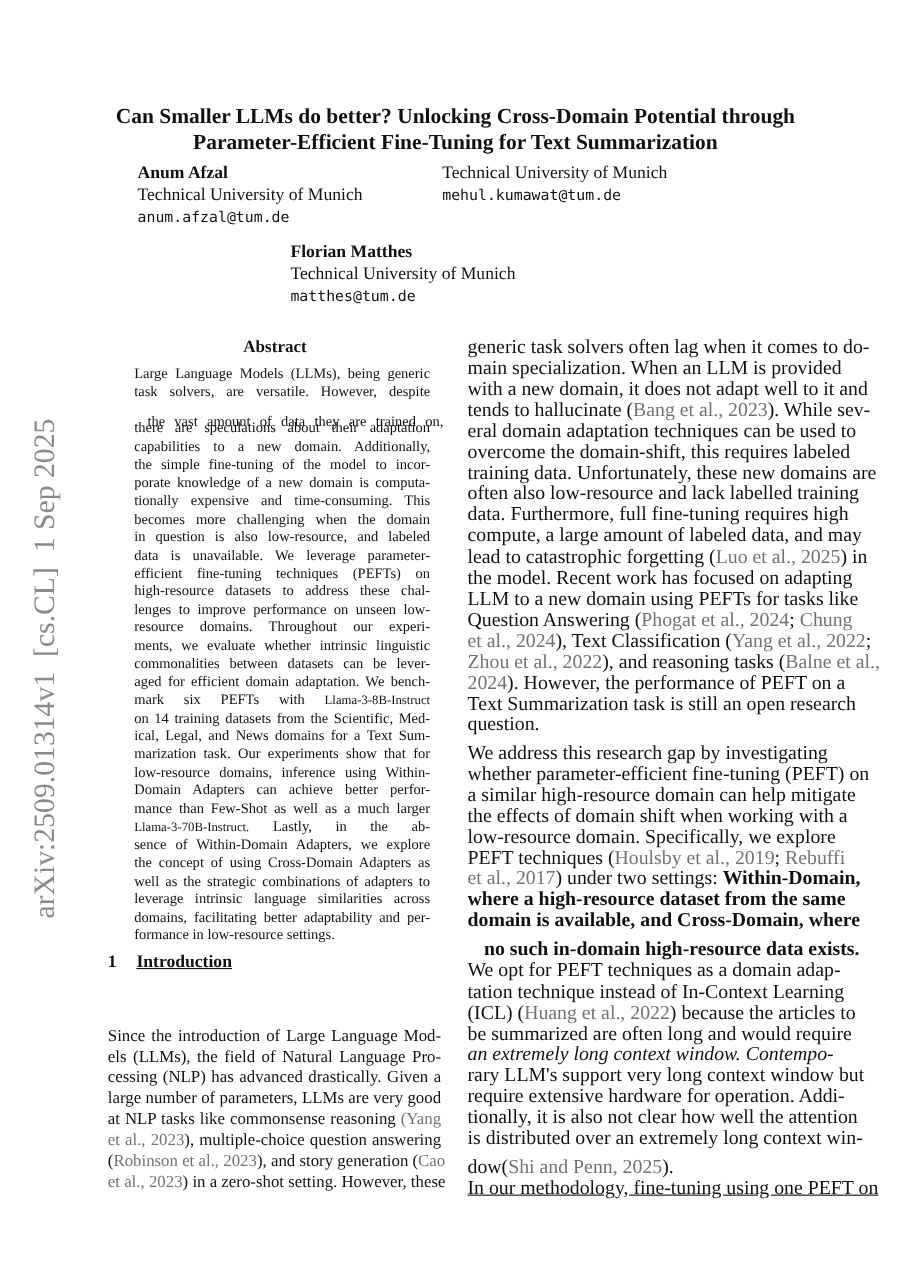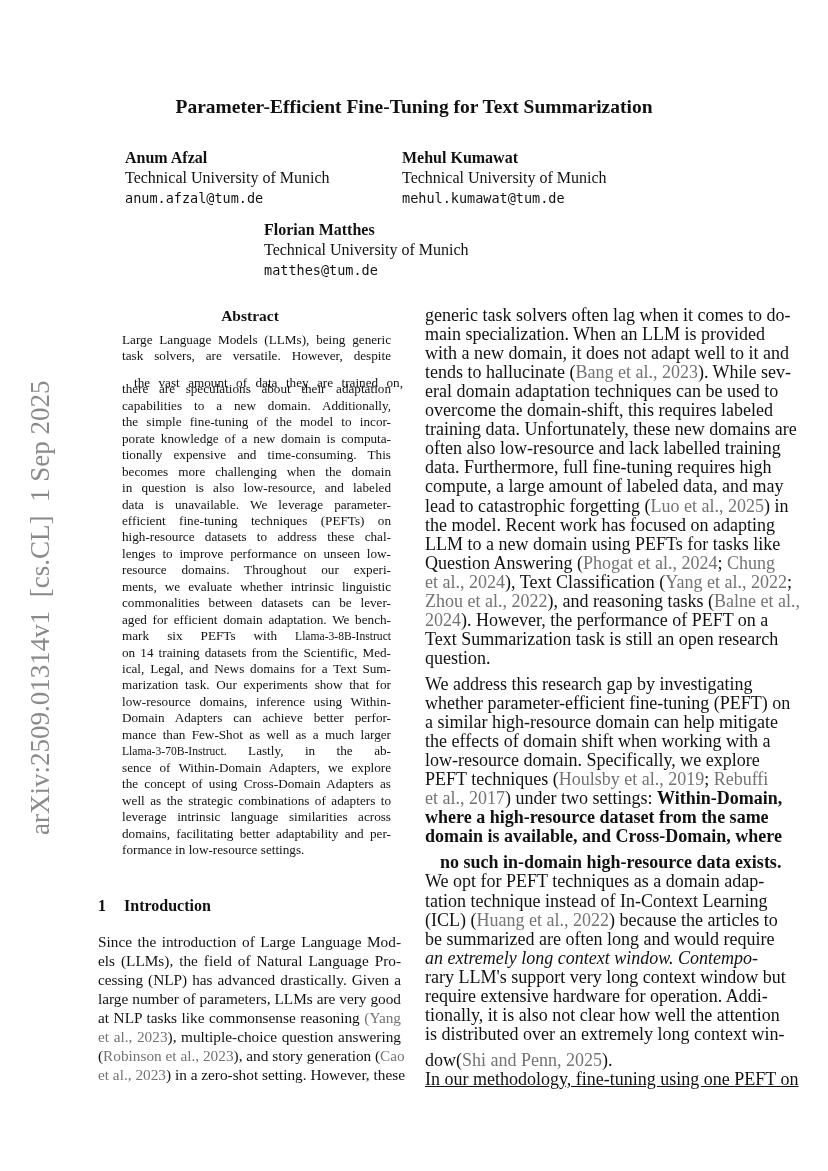--- a/index.html
+++ b/index.html
@@ -27,37 +27,37 @@
     font-weight: bold; font-size: 15.5px; line-height: 20px;
   }
   .line { position: absolute; white-space: nowrap; text-align: justify; text-align-last: justify; }
   .abstract .line { font-size: 13.2px; line-height: 16.5px; width: 269px; left: 122px; }
   .col-left .line { font-size: 15.3px; line-height: 19px; width: 303px; left: 98px; }
   .col-right .line { font-size: 18px; line-height: 19px; width: 303px; left: 425px; }
   .line.last { text-align-last: left; }
   .mono { font-family: Liberation Serif, serif; font-size: 11.6px; }
   .cite { color: #737373; }
   .bold { font-weight: bold; }
-  .sec-heading { font-weight: bold; font-size: 16px; line-height: 20px; left: 98px; top: 896px; }
+  .sec-heading { font-weight: bold; font-size: 16px; line-height: 20px; left: 98px; top: 865px; text-decoration: underline; }
   .sec-heading .num { display: inline-block; width: 26px; }
 </style>
 </head>
 <body>
 
 <div class="abs title">
+  <div>Can Smaller LLMs do better? Unlocking Cross-Domain Potential through</div>
   <div>Parameter-Efficient Fine-Tuning for Text Summarization</div>
 </div>
 
 <div class="author" style="left:125px; top:148px;">
   <div class="name">Anum Afzal</div>
   <div class="aff">Technical University of Munich</div>
   <div class="email">anum.afzal@tum.de</div>
 </div>
 <div class="author" style="left:402px; top:148px;">
-  <div class="name">Mehul Kumawat</div>
   <div class="aff">Technical University of Munich</div>
   <div class="email">mehul.kumawat@tum.de</div>
 </div>
 <div class="author" style="left:264px; top:220px;">
   <div class="name">Florian Matthes</div>
   <div class="aff">Technical University of Munich</div>
   <div class="email">matthes@tum.de</div>
 </div>
 
 <div class="abs arxiv">arXiv:2509.01314v1  [cs.CL]  1 Sep 2025</div>

